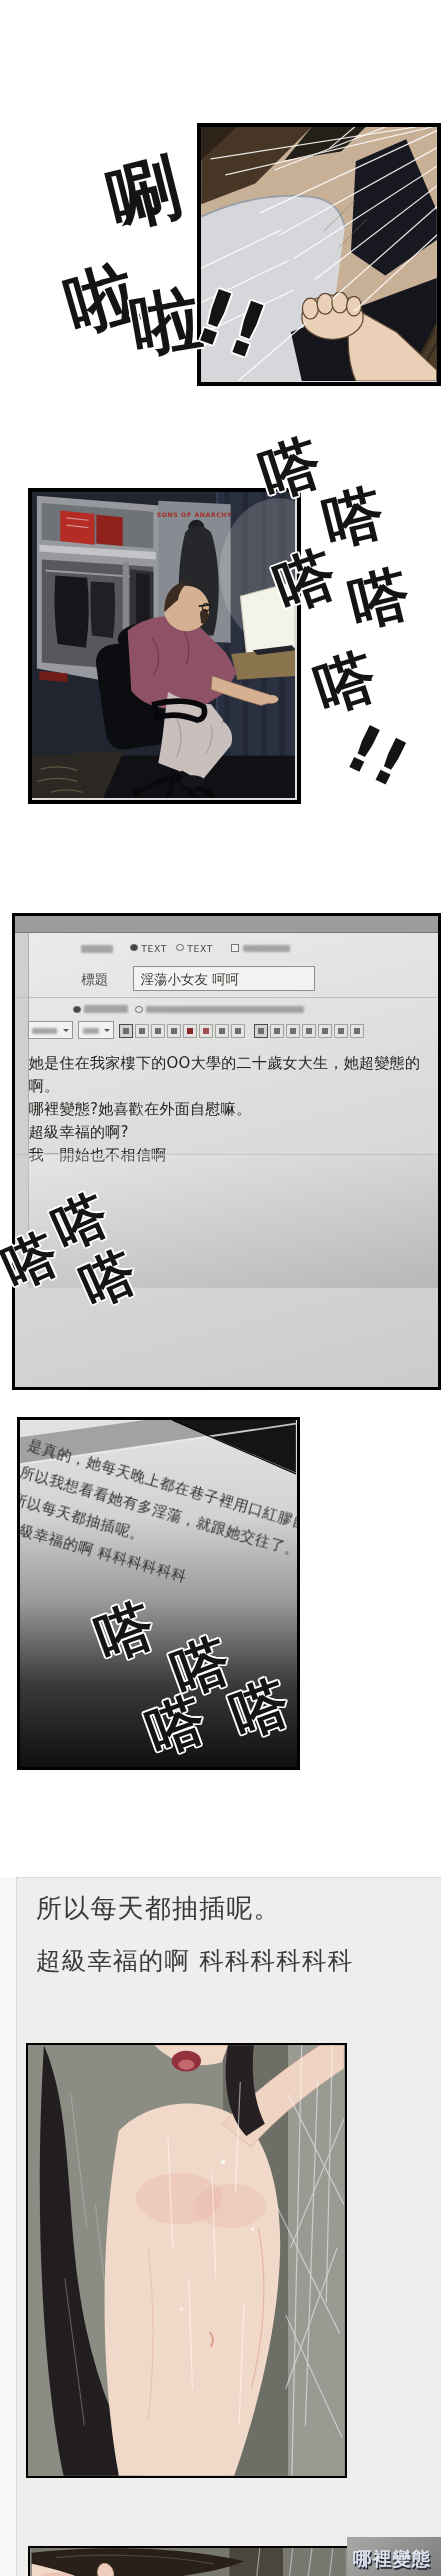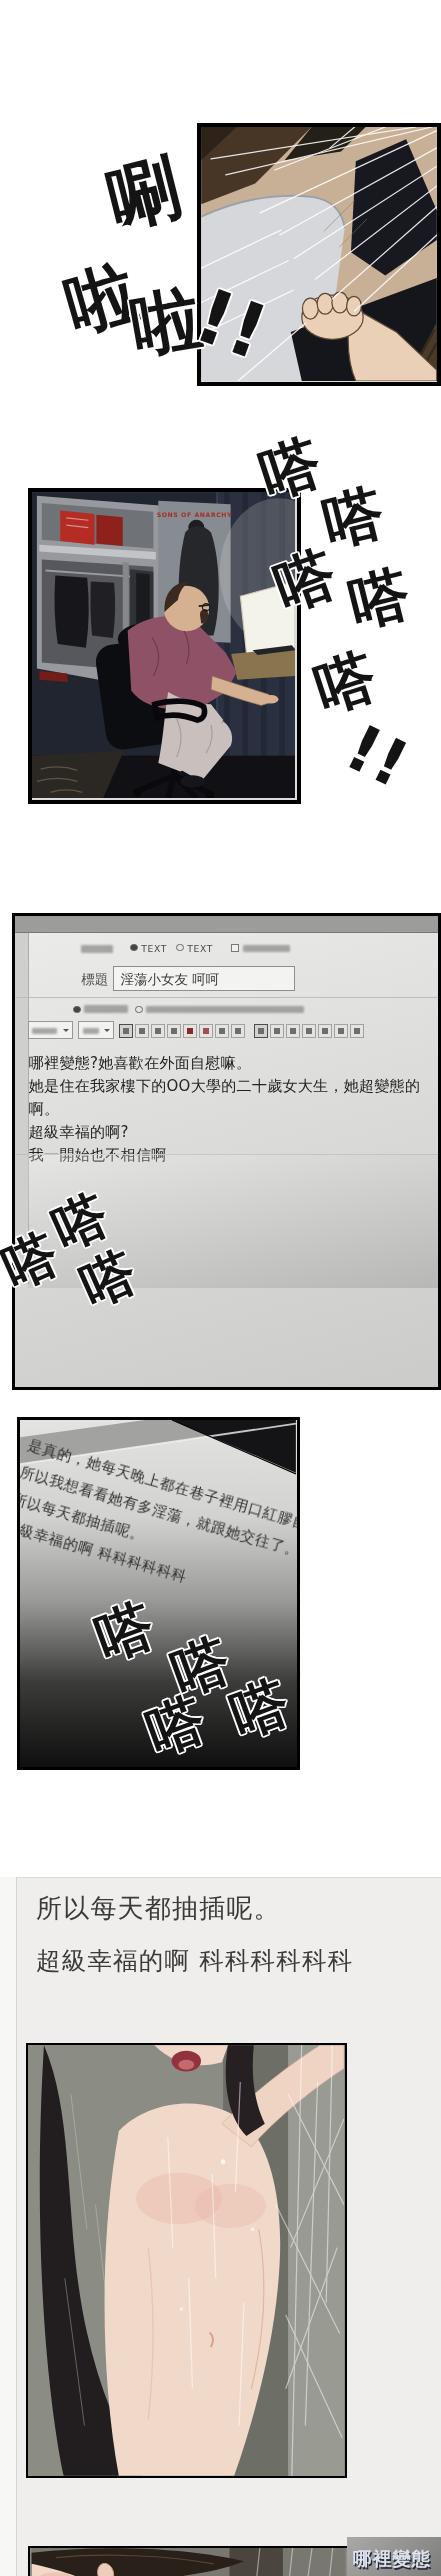--- a/index.html
+++ b/index.html
@@ -16,21 +16,21 @@
   .editor{left:12.3px;top:913px;width:429px;height:477px;border-width:3.7px;
           background:linear-gradient(165deg,#ececea 0%,#dcdcda 45%,#cbcbc9 100%);}
   .editor .titlebar{position:absolute;left:0;top:0;width:100%;height:16px;background:#9c9c9a;border-bottom:1.2px solid #777;}
   .editor .bezel{position:absolute;left:0;top:17px;width:12.3px;height:351px;background:#cfcfcd;border-right:0.6px solid #aeaeac;}
   .blurbar{position:absolute;background:#8d8d8b;border-radius:1.2px;filter:blur(1px);opacity:.75;}
   .radio{position:absolute;width:7.4px;height:7.4px;border:1.2px solid #666;border-radius:50%;box-sizing:border-box;filter:blur(0.4px);}
   .radio.on{background:#444;}
   .chk{position:absolute;width:8px;height:8px;border:1.2px solid #777;box-sizing:border-box;filter:blur(0.4px);background:#f0f0ee;}
   .fmt-label{position:absolute;font-size:9.2px;color:#4a4a48;filter:blur(0.6px);letter-spacing:0.6px;}
   .fld-label{position:absolute;font-size:13.5px;color:#4e4e4c;filter:blur(0.2px);}
-  .title-input{position:absolute;left:98px;top:50px;width:182px;height:24.5px;box-sizing:border-box;
+  .title-input{position:absolute;left:118px;top:50px;width:182px;height:24.5px;box-sizing:border-box;
                border:1.2px solid #8e8e8c;background:#f3f3f1;}
   .title-input span{display:block;margin:4.3px 0 0 6.1px;font-size:13.5px;color:#3a3a38;filter:blur(0.2px);}
   .tool-box{position:absolute;height:18.4px;box-sizing:border-box;border:0.6px solid #979795;background:#f2f2f0;filter:blur(0.3px);}
   .caret{position:absolute;right:3.1px;top:7.4px;width:0;height:0;border-left:3.1px solid transparent;
          border-right:3.1px solid transparent;border-top:3.7px solid #555;}
   .ticon{position:absolute;width:13.5px;height:13.5px;box-sizing:border-box;border:0.6px solid #a2a2a0;
          background:#e3e3e1;filter:blur(0.6px);}
   .ticon i{display:block;margin:2.5px auto 0;width:6.1px;height:6.7px;background:#6d6d6b;}
   .ticon.sel{border:1.2px solid #4c4c4a;background:#d2d2d0;}
   .bodytext{position:absolute;left:13.5px;top:136px;width:405px;font-size:15px;line-height:23px;color:#242422;
@@ -241,22 +241,22 @@
         <i></i>
       </div>
     <div class="ticon" style="left:319px;top:108px;">
         <i></i>
       </div>
     <div class="ticon" style="left:335px;top:108px;">
         <i></i>
       </div>
 
     <div class="bodytext">
+      <div>她是住在我家樓下的OO大學的二十歲女大生，她超變態的啊。</div>
       <div>哪裡變態?她喜歡在外面自慰嘛。</div>
-      <div>她是住在我家樓下的OO大學的二十歲女大生，她超變態的啊。</div>
       <div>超級幸福的啊?</div>
       <div>我一開始也不相信啊</div>
     </div>
     <div class="ed-hr" style="top:238px;"></div>
     <div class="ed-lower halftone"></div>
   </div>
 
   <span class="sfx outline" style="left:54px;top:1195px;font-size:53px;transform:rotate(-24deg);">嗒</span>
   <span class="sfx outline" style="left:3.7px;top:1234px;font-size:53px;transform:rotate(-24deg);">嗒</span>
   <span class="sfx outline" style="left:82px;top:1252px;font-size:53px;transform:rotate(-24deg);">嗒</span>

